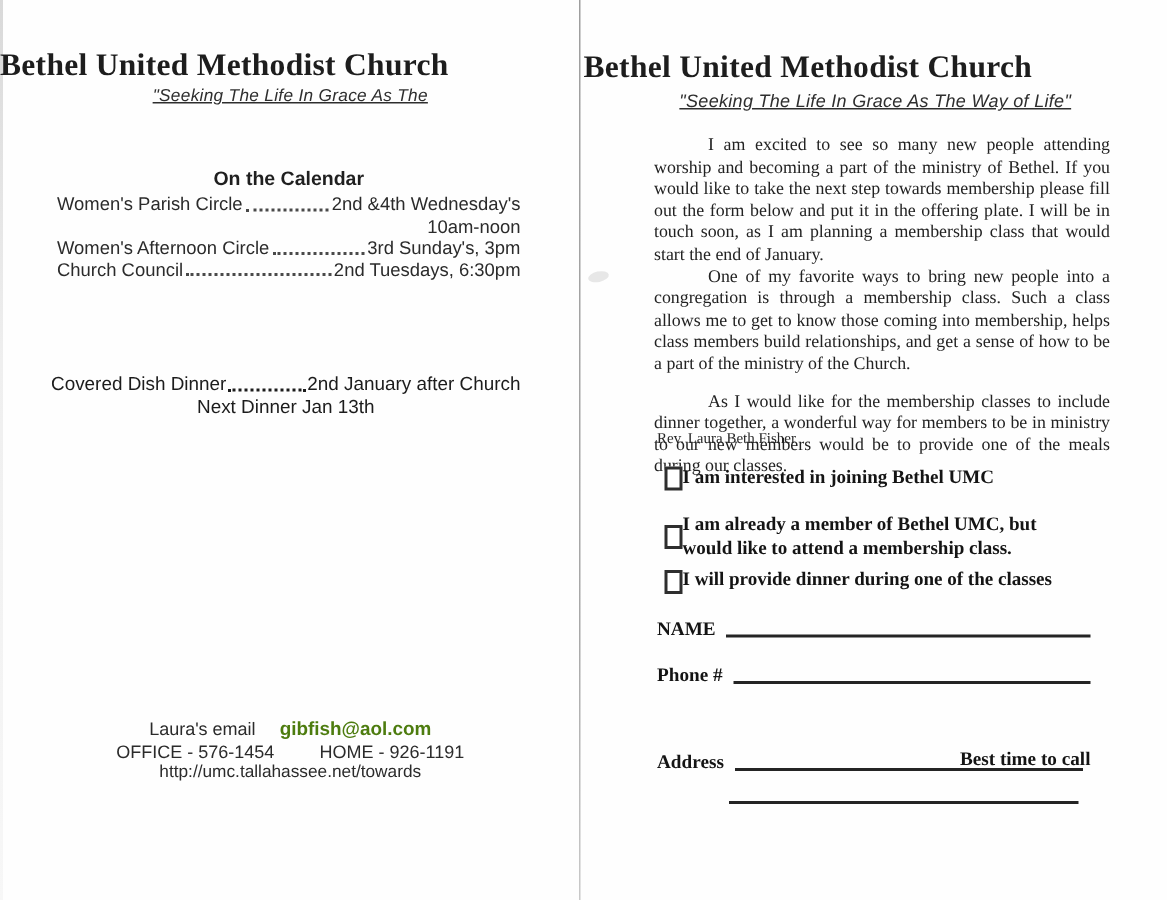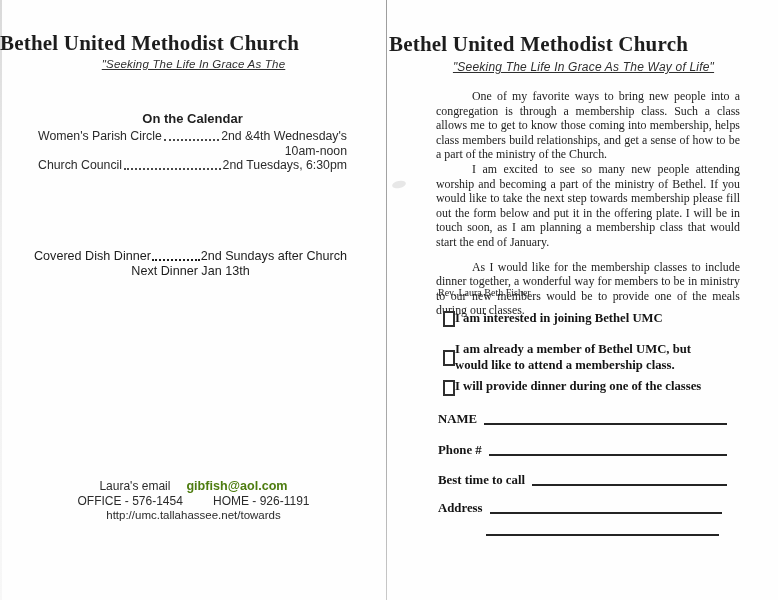--- a/index.html
+++ b/index.html
@@ -93,21 +93,21 @@
   .cb-3 { top: 379px; } .cb-3 .cb-box { margin-top: 1px; }
 
   .form-row { position: absolute; left: 49px; width: 289px; display: flex; align-items: flex-end; gap: 7px; }
   .form-label {
     font-family: "Liberation Serif", "DejaVu Serif", serif;
     font-weight: bold; font-size: 12.8px; color: #141414; white-space: nowrap;
   }
   .form-line { flex: 1 1 auto; border-bottom: 2px solid #242424; margin-bottom: 2px; }
   .fr-name  { top: 412px; }
   .fr-phone { top: 443px; }
-  .fr-best  { top: 473px; }
+  .fr-best  { top: 499px; flex-direction: column; }
   .fr-addr  { top: 501px; width: 284px; }
   .addr-line2 { position: absolute; left: 97px; top: 534px; width: 233px; border-bottom: 2px solid #242424; }
 </style>
 </head>
 <body>
 
 <div class="scan">
   <div class="edge-left"></div>
   <div class="page-divider"></div>
   <div class="smudge"></div>
@@ -123,33 +123,38 @@
       <div class="cal-row">
         <span class="cal-label">Women's Parish Circle</span>
         <span class="leader"></span>
         <span class="cal-value">2nd &amp;4th Wednesday's</span>
       </div>
 
       <div class="cal-row right-only">
         <span class="cal-value">10am-noon</span>
       </div>
 
+      <div class="cal-row">
+        <span class="cal-label">Women's Afternoon Circle</span>
+        <span class="leader"></span>
+        <span class="cal-value">3rd Sunday's, 3pm</span>
+      </div>
 
       <div class="cal-row">
         <span class="cal-label">Church Council</span>
         <span class="leader"></span>
         <span class="cal-value">2nd Tuesdays, 6:30pm</span>
       </div>
     </div>
 
     <div class="covered-block">
       <div class="covered-row">
         <span class="cal-label">Covered Dish Dinner</span>
         <span class="leader"></span>
-        <span class="cal-value">2nd Sundays after Church</span>
+        <span class="cal-value">2nd January after Church</span>
       </div>
       <div class="next-dinner">Next Dinner Jan 13th</div>
     </div>
 
 
     <div class="contact">
       <div class="contact-line1">
         <span>Laura's email</span>
         <span class="contact-email">gibfish@aol.com</span>
       </div>
@@ -159,22 +164,22 @@
       </div>
       <div class="contact-line3">http://umc.tallahassee.net/towards</div>
     </div>
   </div>
 
   <div class="page right">
     <div class="page-title">Bethel United Methodist Church</div>
     <div class="page-subtitle">"Seeking The Life In Grace As The Way of Life"</div>
 
     <div class="body-text">
+      <p>I am excited to see so many new people attending worship and becoming a part of the ministry of Bethel.  If you would like to take the next step towards membership please fill out the form below and put it in the offering plate.  I will be in touch soon, as I am planning a membership class that would start the end of January.</p>
       <p>One of my favorite ways to bring new people into a congregation is through a membership class.  Such a class allows me to get to know those coming into membership, helps class members build relationships, and get a sense of how to be a part of the ministry of the Church.</p>
-      <p>I am excited to see so many new people attending worship and becoming a part of the ministry of Bethel.  If you would like to take the next step towards membership please fill out the form below and put it in the offering plate.  I will be in touch soon, as I am planning a membership class that would start the end of January.</p>
       <p class="gap">As I would like for the membership classes to include dinner together, a wonderful way for members to be in ministry to our new members would be to provide one of the meals during our classes.</p>
     </div>
 
     <div class="signature">Rev. Laura Beth Fisher</div>
 
     <div class="cb-row cb-1">
       <span class="cb-box"></span>
       <span class="cb-label">I am interested in joining Bethel UMC</span>
     </div>
 

